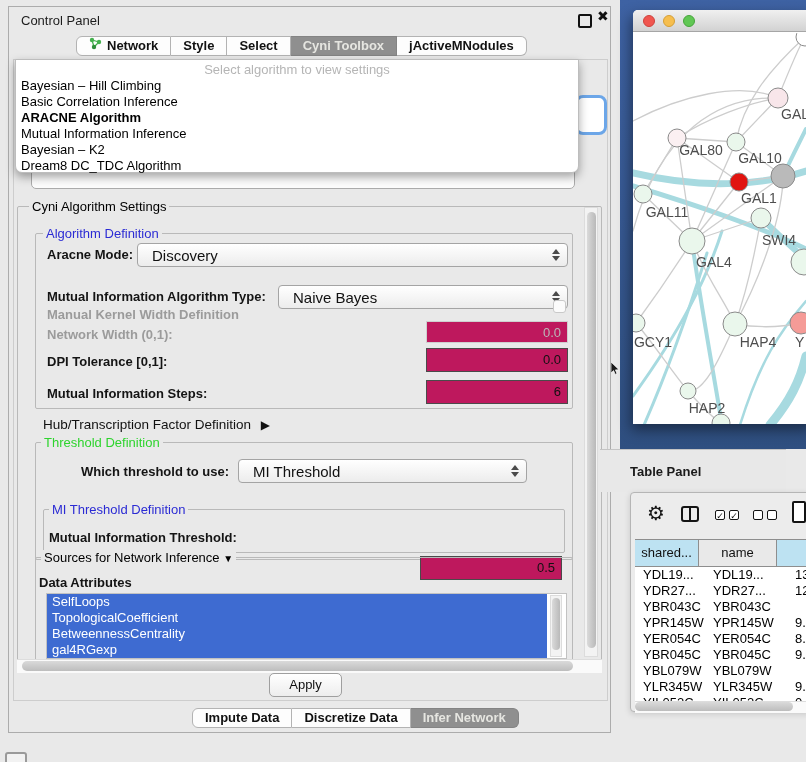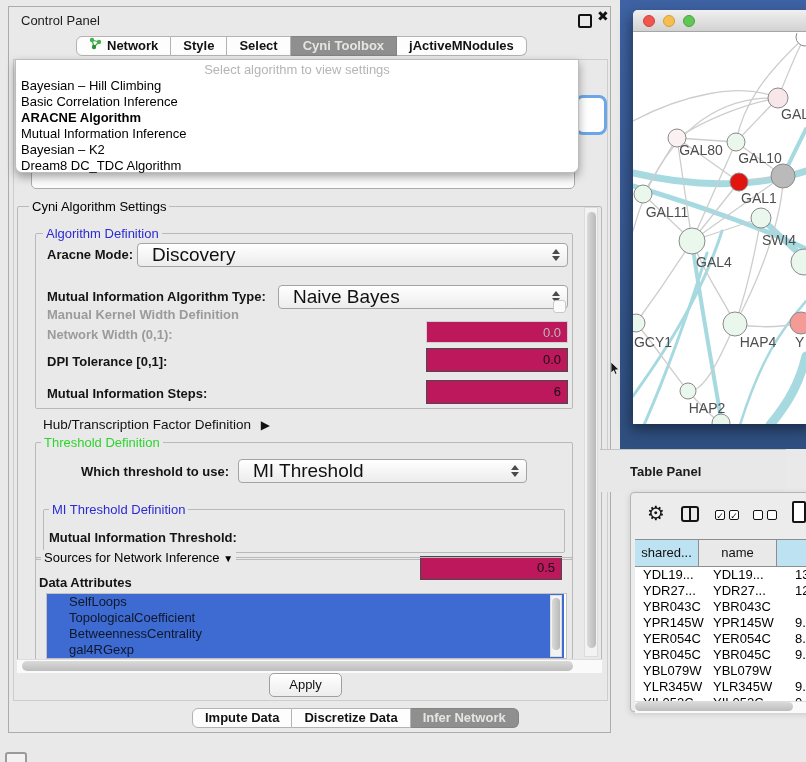--- a/index.html
+++ b/index.html
@@ -47,41 +47,41 @@
   .legend{position:absolute;font-size:13px;background:#E9E9E9;padding:0 3px;white-space:nowrap;}
   .lg-blue{color:var(--legend-blue);}
   .lg-green{color:var(--legend-green);}
 
   .lbl{font-size:13px;font-weight:700;color:#141414;white-space:nowrap;}
   .lbl.dis{color:#9B9B9B;}
   .plain{font-size:13.5px;color:#111;white-space:nowrap;}
 
   .combo{border:1px solid #A4A4A4;border-radius:4px;background:linear-gradient(#FFFFFF,#ECECEC);
     box-sizing:border-box;height:24px;display:flex;align-items:center;}
-  .combo .ctext{font-size:19px;color:#111;padding-left:14px;flex:1;}
+  .combo .ctext{font-size:15px;color:#111;padding-left:14px;flex:1;}
   .stepper{width:9px;margin-right:7px;display:flex;flex-direction:column;align-items:center;gap:2px;}
   .stepper i{width:0;height:0;border-left:4px solid transparent;border-right:4px solid transparent;display:block;}
   .stepper .up{border-bottom:5px solid #4A4A4A;}
   .stepper .dn{border-top:5px solid #4A4A4A;}
 
   .field{box-sizing:border-box;background:#be185d;font-size:13px;color:#111;text-align:right;
     padding:3px 6px 0 0;border:1px solid #4A4A4A;}
   .field.dis{border:1px solid #CFCFCF;color:#B9B9B9;}
 
   .checkbox{width:13px;height:13px;border:1px solid #C9C9C9;border-radius:3px;background:#FBFBFB;box-sizing:border-box;}
 
   
   .vtrack{background:#F3F3F3;border:1px solid #DCDCDC;box-sizing:border-box;}
   .vthumb{background:linear-gradient(90deg,#DADADA,#B9B9B9);border-radius:6px;}
   .htrack{background:#FAFAFA;border-top:1px solid #DDD;}
   .hthumb{background:linear-gradient(#DADADA,#BDBDBD);border-radius:6px;}
 
   
   #attr-list{left:37px;top:586px;width:521px;height:66px;background:#FFF;border:1px solid #C2C2C2;box-sizing:border-box;overflow:hidden;z-index:2;}
-  .attr-item{height:16px;line-height:15px;font-size:13px;color:#0f172a;background:var(--selection);padding-left:22px;width:495px;}
+  .attr-item{height:16px;line-height:15px;font-size:13px;color:#ffffff;background:var(--selection);padding-left:5px;width:495px;}
 
   #apply-btn{left:260px;top:666px;width:71px;height:22px;border:1px solid #9F9F9F;border-radius:5px;
     background:linear-gradient(#FFFFFF,#EDEDED);font-size:13px;color:#111;text-align:center;line-height:21px;}
 
   
   #desktop{left:620px;top:0;width:186px;height:449px;background:linear-gradient(180deg,#3E62A3,#2F4F80);}
   #net-window{left:633px;top:10px;width:180px;height:414px;background:#FFF;border-radius:5px 0 0 0;
     box-shadow:-2px 6px 14px rgba(0,0,0,.45);}
   #net-titlebar{left:0;top:0;width:100%;height:22px;border-radius:5px 0 0 0;
     background:linear-gradient(#F0F0F0,#D2D2D2);border-bottom:1px solid #A6A6A6;box-sizing:border-box;}

